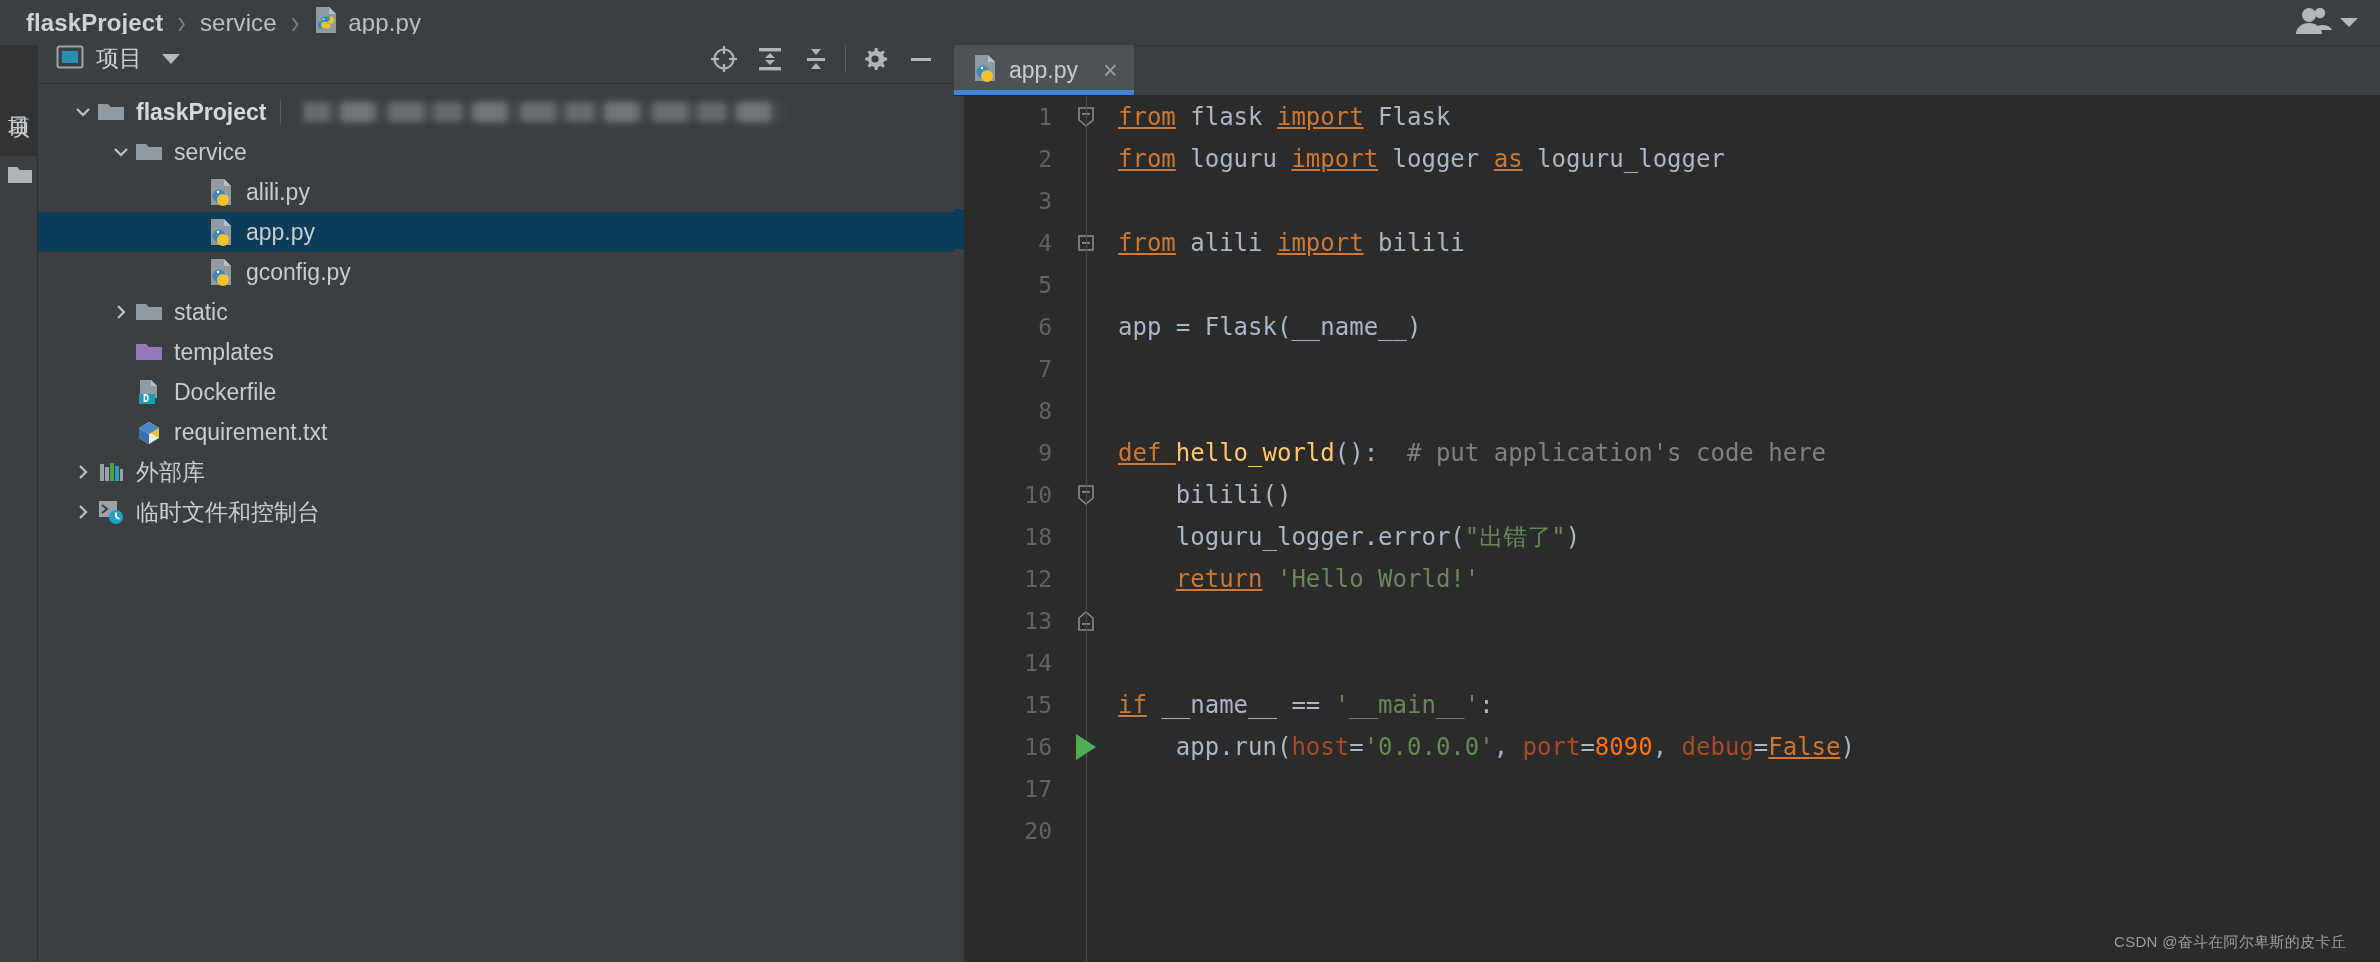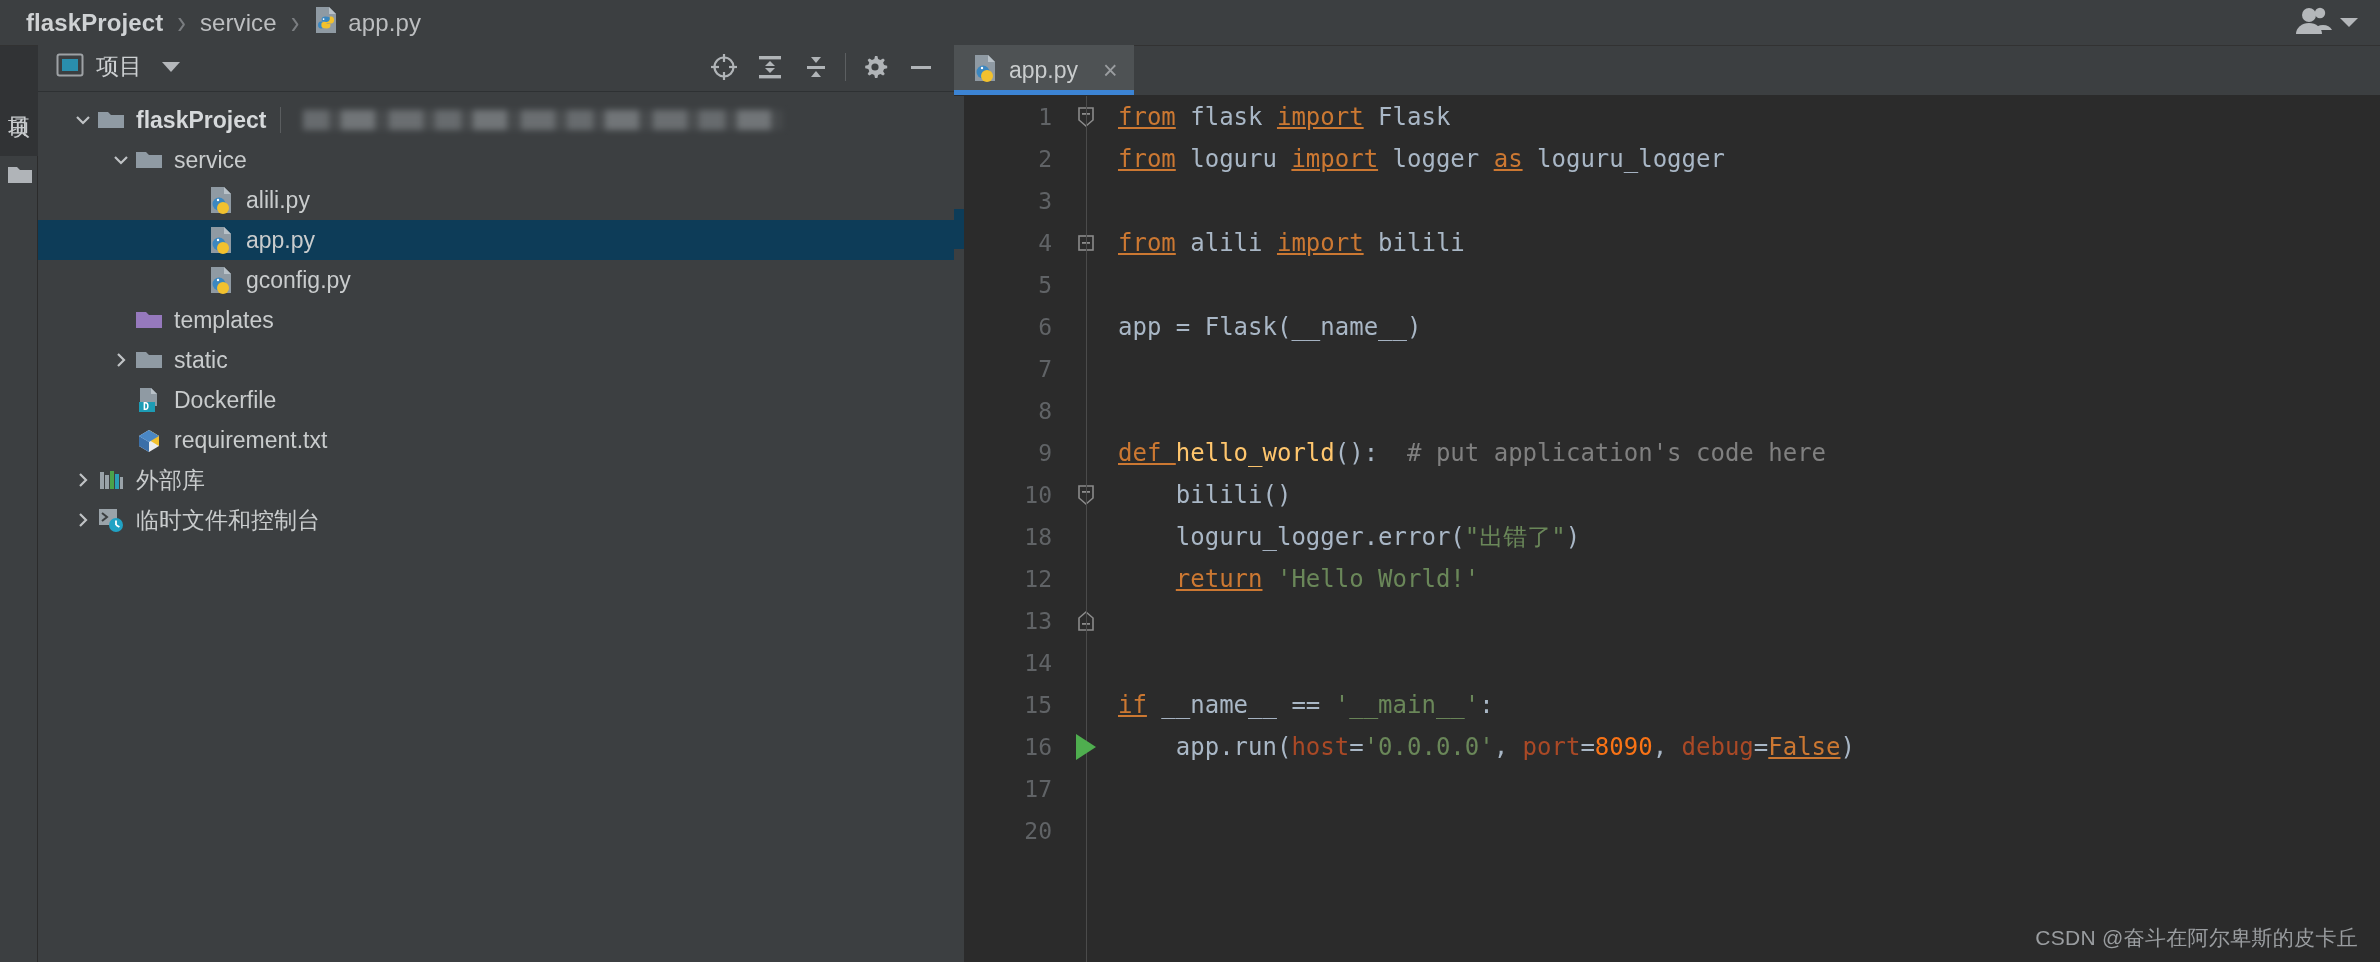--- a/index.html
+++ b/index.html
@@ -53,21 +53,21 @@
   }
   .vtab-label {
     color: #c8cbcd; font-size: 22px; white-space: nowrap;
     writing-mode: vertical-rl; text-orientation: upright;
     letter-spacing: -2px;
   }
   .vstrip-folder { position: absolute; left: 7px; top: 118px; }
 
   
   .project-panel {
-    position: absolute; left: 38px; top: 42px; width: 916px; height: 916px;
+    position: absolute; left: 38px; top: 34px; width: 916px; height: 916px;
     background: #3c3f41;
   }
   .pp-header {
     height: 50px; display: flex; align-items: center;
     border-bottom: 1px solid #2e3133; padding: 0 10px 0 18px;
   }
   .pp-title { color: #cdd0d2; font-size: 23px; margin-left: 12px; }
   .pp-caret {
     width: 0; height: 0; margin-left: 20px;
     border-left: 9px solid transparent; border-right: 9px solid transparent;
@@ -159,22 +159,22 @@
   .plain{ color: #a9b7c6; }
   .link { color: #6a8759; text-decoration: underline; }
 
   .run-arrow {
     position: absolute; left: 0; top: 0; width: 0; height: 0;
     border-top: 13px solid transparent; border-bottom: 13px solid transparent;
     border-left: 20px solid #4fae4f;
   }
 
   .watermark {
-    position: absolute; right: 22px; bottom: 10px;
-    color: #9a9da0; font-size: 21px; letter-spacing: .3px;
+    position: absolute; right: 34px; bottom: 10px;
+    color: #9a9da0; font-size: 15px; letter-spacing: .3px;
   }
 </style>
 </head>
 <body>
 
 <div id="app">
 
   <div class="topbar">
     <div class="crumbs">
 
@@ -348,41 +348,41 @@
             <path d="M16 1 l7 7 h-7 z" fill="#b8c1c8"></path>
             <circle cx="11" cy="18" r="6.5" fill="#3b87c0"></circle>
             <circle cx="15" cy="22" r="6" fill="#f2c12e"></circle>
             <circle cx="10" cy="14" r="1.2" fill="#fff"></circle>
           </svg>
         </span>
         <span class="tree-label">gconfig.py</span>
       </div>
 
       <div class="tree-row" style="padding-left:70px;">
-        <span class="twisty empty"></span>
-        <span class="icon-slot">
-          <svg width="28" height="22" viewBox="0 0 28 22">
-              <path d="M1 3 h10 l3 3 h13 v13 h-26 z" fill="#9679bd"></path>
-            </svg>
-        </span>
-        <span class="tree-label">templates</span>
-      </div>
-
-      <div class="tree-row" style="padding-left:70px;">
         <span class="twisty">
           <svg width="20" height="20" viewBox="0 0 20 20">
               <path d="M7 4 l6 6 l-6 6" fill="none" stroke="#c0c3c5" stroke-width="2.2"></path>
             </svg>
         </span>
         <span class="icon-slot">
           <svg width="28" height="22" viewBox="0 0 28 22">
               <path d="M1 3 h10 l3 3 h13 v13 h-26 z" fill="#8f9aa3"></path>
             </svg>
         </span>
         <span class="tree-label">static</span>
+      </div>
+
+      <div class="tree-row" style="padding-left:70px;">
+        <span class="twisty empty"></span>
+        <span class="icon-slot">
+          <svg width="28" height="22" viewBox="0 0 28 22">
+              <path d="M1 3 h10 l3 3 h13 v13 h-26 z" fill="#9679bd"></path>
+            </svg>
+        </span>
+        <span class="tree-label">templates</span>
       </div>
 
       <div class="tree-row" style="padding-left:70px;">
         <span class="twisty empty"></span>
         <span class="icon-slot">
           <svg width="28" height="28" viewBox="0 0 28 28">
             <path d="M5 2 h11 l6 6 v12 h-17 z" fill="#8f9aa3"></path>
             <path d="M16 2 l6 6 h-6 z" fill="#b8c1c8"></path>
             <rect x="4" y="16" width="16" height="10" fill="#1d9cb5"></rect>
             <text x="8" y="24" font-family="DejaVu Sans Mono, monospace" font-size="10" fill="#ffffff" font-weight="bold">D</text>

